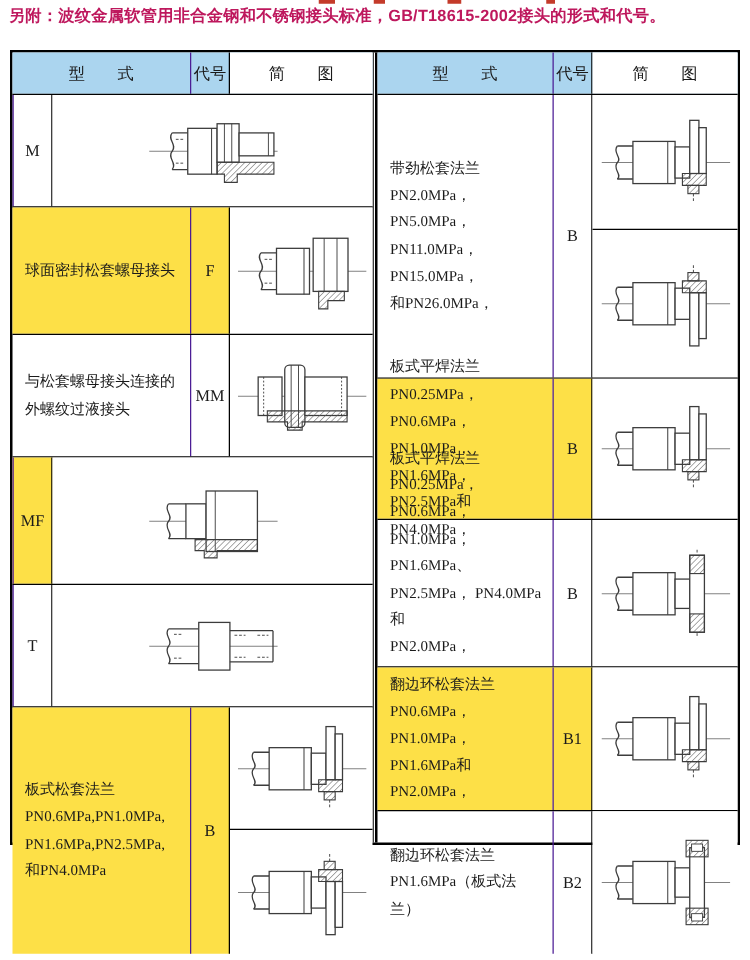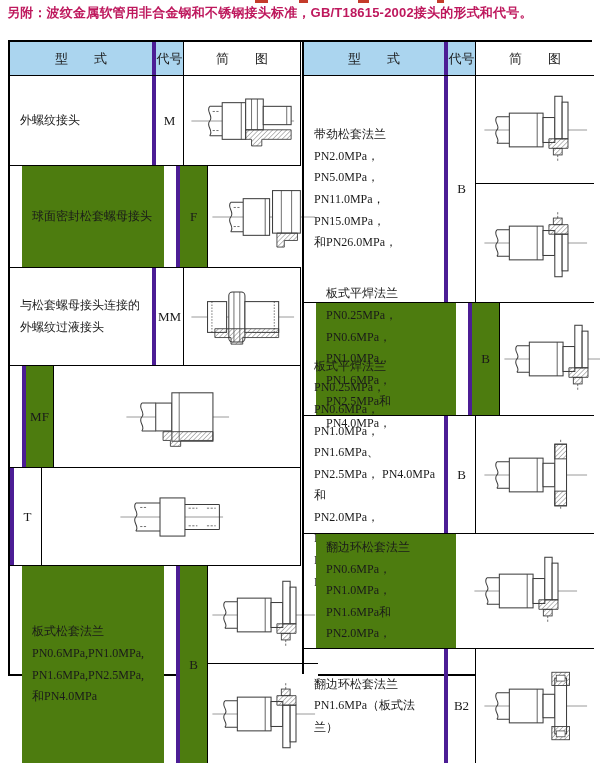--- a/index.html
+++ b/index.html
@@ -20,30 +20,30 @@
   .htable { display: flex; flex-direction: column; height: 100%; }
   .ht-left  { width: 291px; border-right: 1px solid #000; }
   .ht-right { width: 292px; border-left: 2px solid #000; margin-left: 1px; }
 
   .hrow { height: 33px; display: flex; background: #abd5ef; flex: none; }
   .row  { display: flex; border-top: 1px solid #000; flex: none; }
 
   .c { display: flex; align-items: center; }
   .c-type { width: 142px; flex: none; padding: 4px 6px 4px 10px; font-size: 12px; line-height: 1.8; white-space: pre-line; }
   .ht-right .c-type { width: 140px; }
-  .c-code { width: 32px; flex: none; border-left: 4px solid #4c1d95; border-right: 1px solid #000; justify-content: center; font-size: 13px; }
+  .c-code { width: 32px; flex: none; border-left: 1px solid #4c1d95; border-right: 1px solid #000; justify-content: center; font-size: 13px; }
   .c-diag { flex: 1; display: flex; flex-direction: column; align-items: stretch; justify-content: center; background: #fff; }
   .c-diag.single { flex-direction: row; justify-content: center; align-items: center; }
   .sub { display: flex; align-items: center; justify-content: center; }
   .sub.grow { flex: 1; }
   .sub + .sub { border-top: 1px solid #000; }
 
   .hd { justify-content: center; padding: 0; font-size: 13px; white-space: pre; line-height: 1; }
 
-  .hl .c-type, .hl .c-code { background: #4d7c0f; margin-left: 12px; }
+  .hl .c-type, .hl .c-code { background: #fde047; }
 
   .diag { width: 110px; height: 80px; }
   .hidden-defs { position: absolute; width: 0; height: 0; overflow: hidden; }
 </style>
 </head>
 <body>
 
 <svg class="hidden-defs" aria-hidden="true">
   <defs>
     <pattern id="h" width="4.5" height="4.5" patternUnits="userSpaceOnUse" patternTransform="rotate(45)">
@@ -177,21 +177,20 @@
 <div class="tables">
 
   <div class="htable ht-left">
     <div class="hrow">
       <div class="c c-type hd">型　　式</div>
       <div class="c c-code hd">代号</div>
       <div class="c c-diag hd single">简　　图</div>
     </div>
 
     <div class="row" style="height:90px">
-      <div class="c c-type">外螺纹接头</div>
       <div class="c c-code">M</div>
       <div class="c-diag single">
         <svg class="diag" viewBox="0 0 150 100">
             <use href="#fit-male"></use>
           </svg>
       </div>
     </div>
 
     <div class="row hl" style="height:102px">
       <div class="c c-type">球面密封松套螺母接头</div>
@@ -305,20 +304,21 @@
         <svg class="diag" viewBox="0 0 150 100">
             <use href="#flange-c"></use>
           </svg>
       </div>
     </div>
 
     <div class="row hl" style="height:115px">
       <div class="c c-type">翻边环松套法兰
 PN0.6MPa， PN1.0MPa，
 PN1.6MPa和PN2.0MPa，</div>
+      <div class="c c-code">B1</div>
       <div class="c-diag single">
         <svg class="diag" viewBox="0 0 150 100">
             <use href="#flange-a"></use>
           </svg>
       </div>
     </div>
 
     <div class="row" style="height:115px">
       <div class="c c-type">翻边环松套法兰
 PN1.6MPa（板式法兰）</div>

